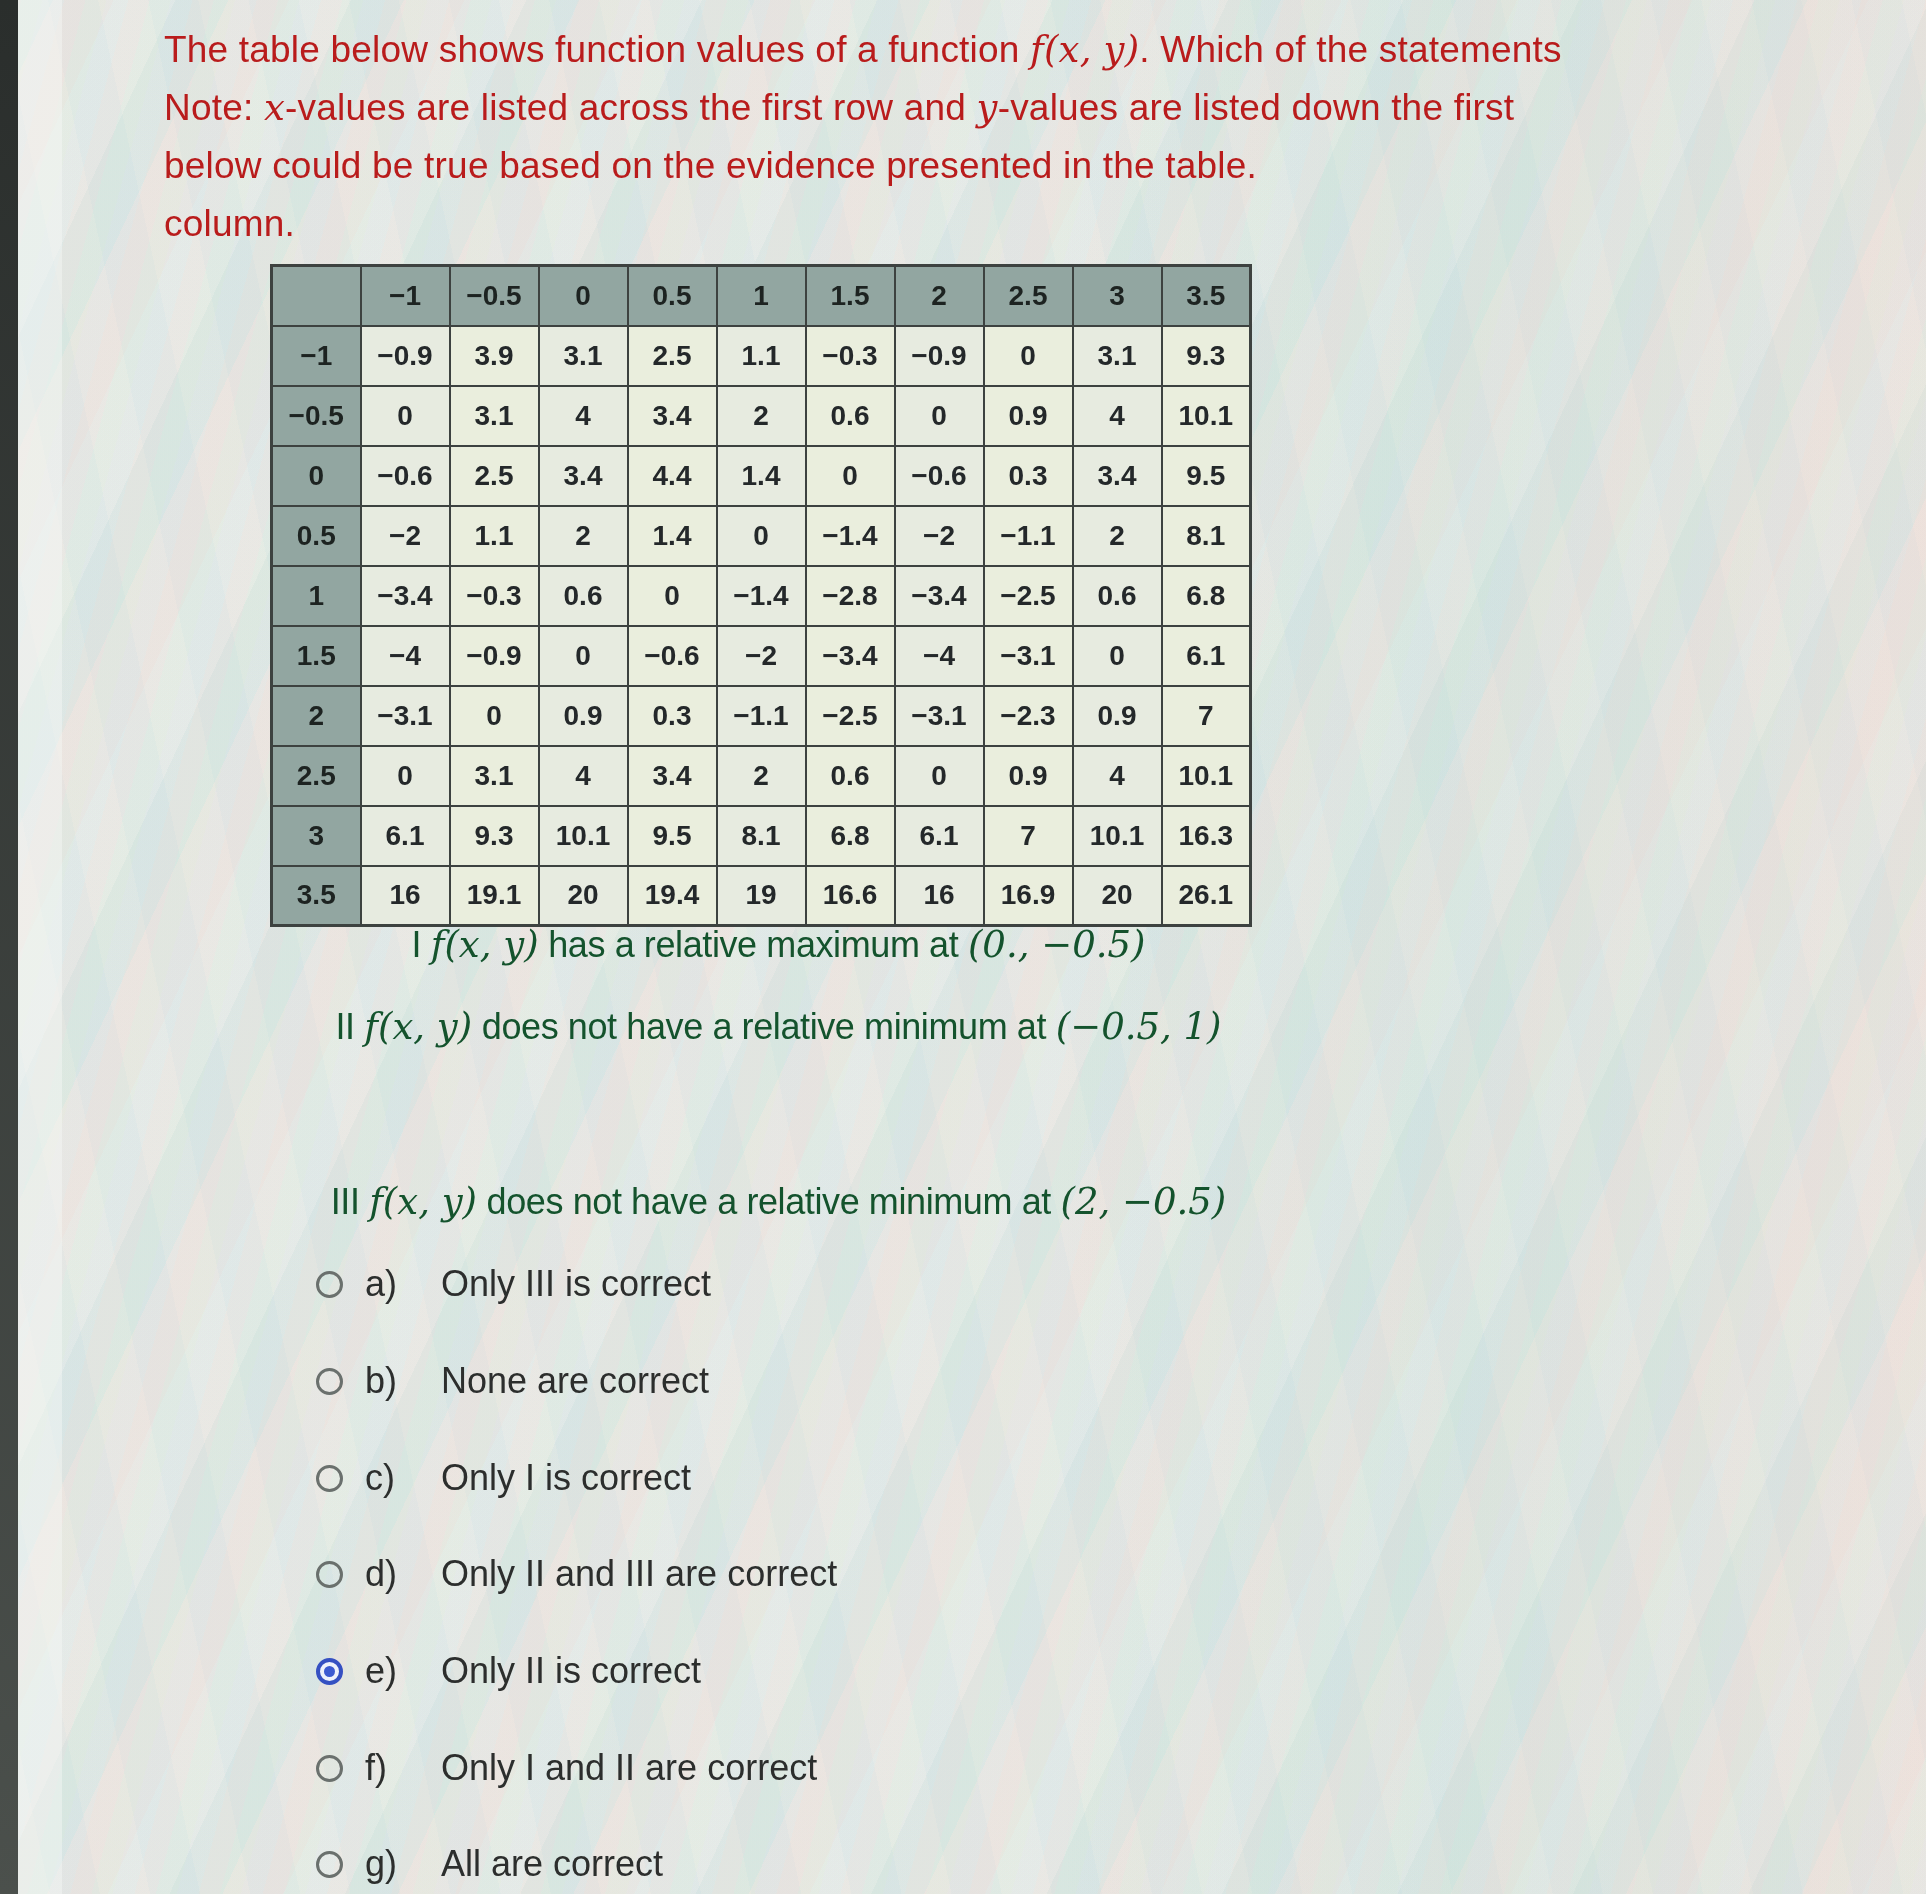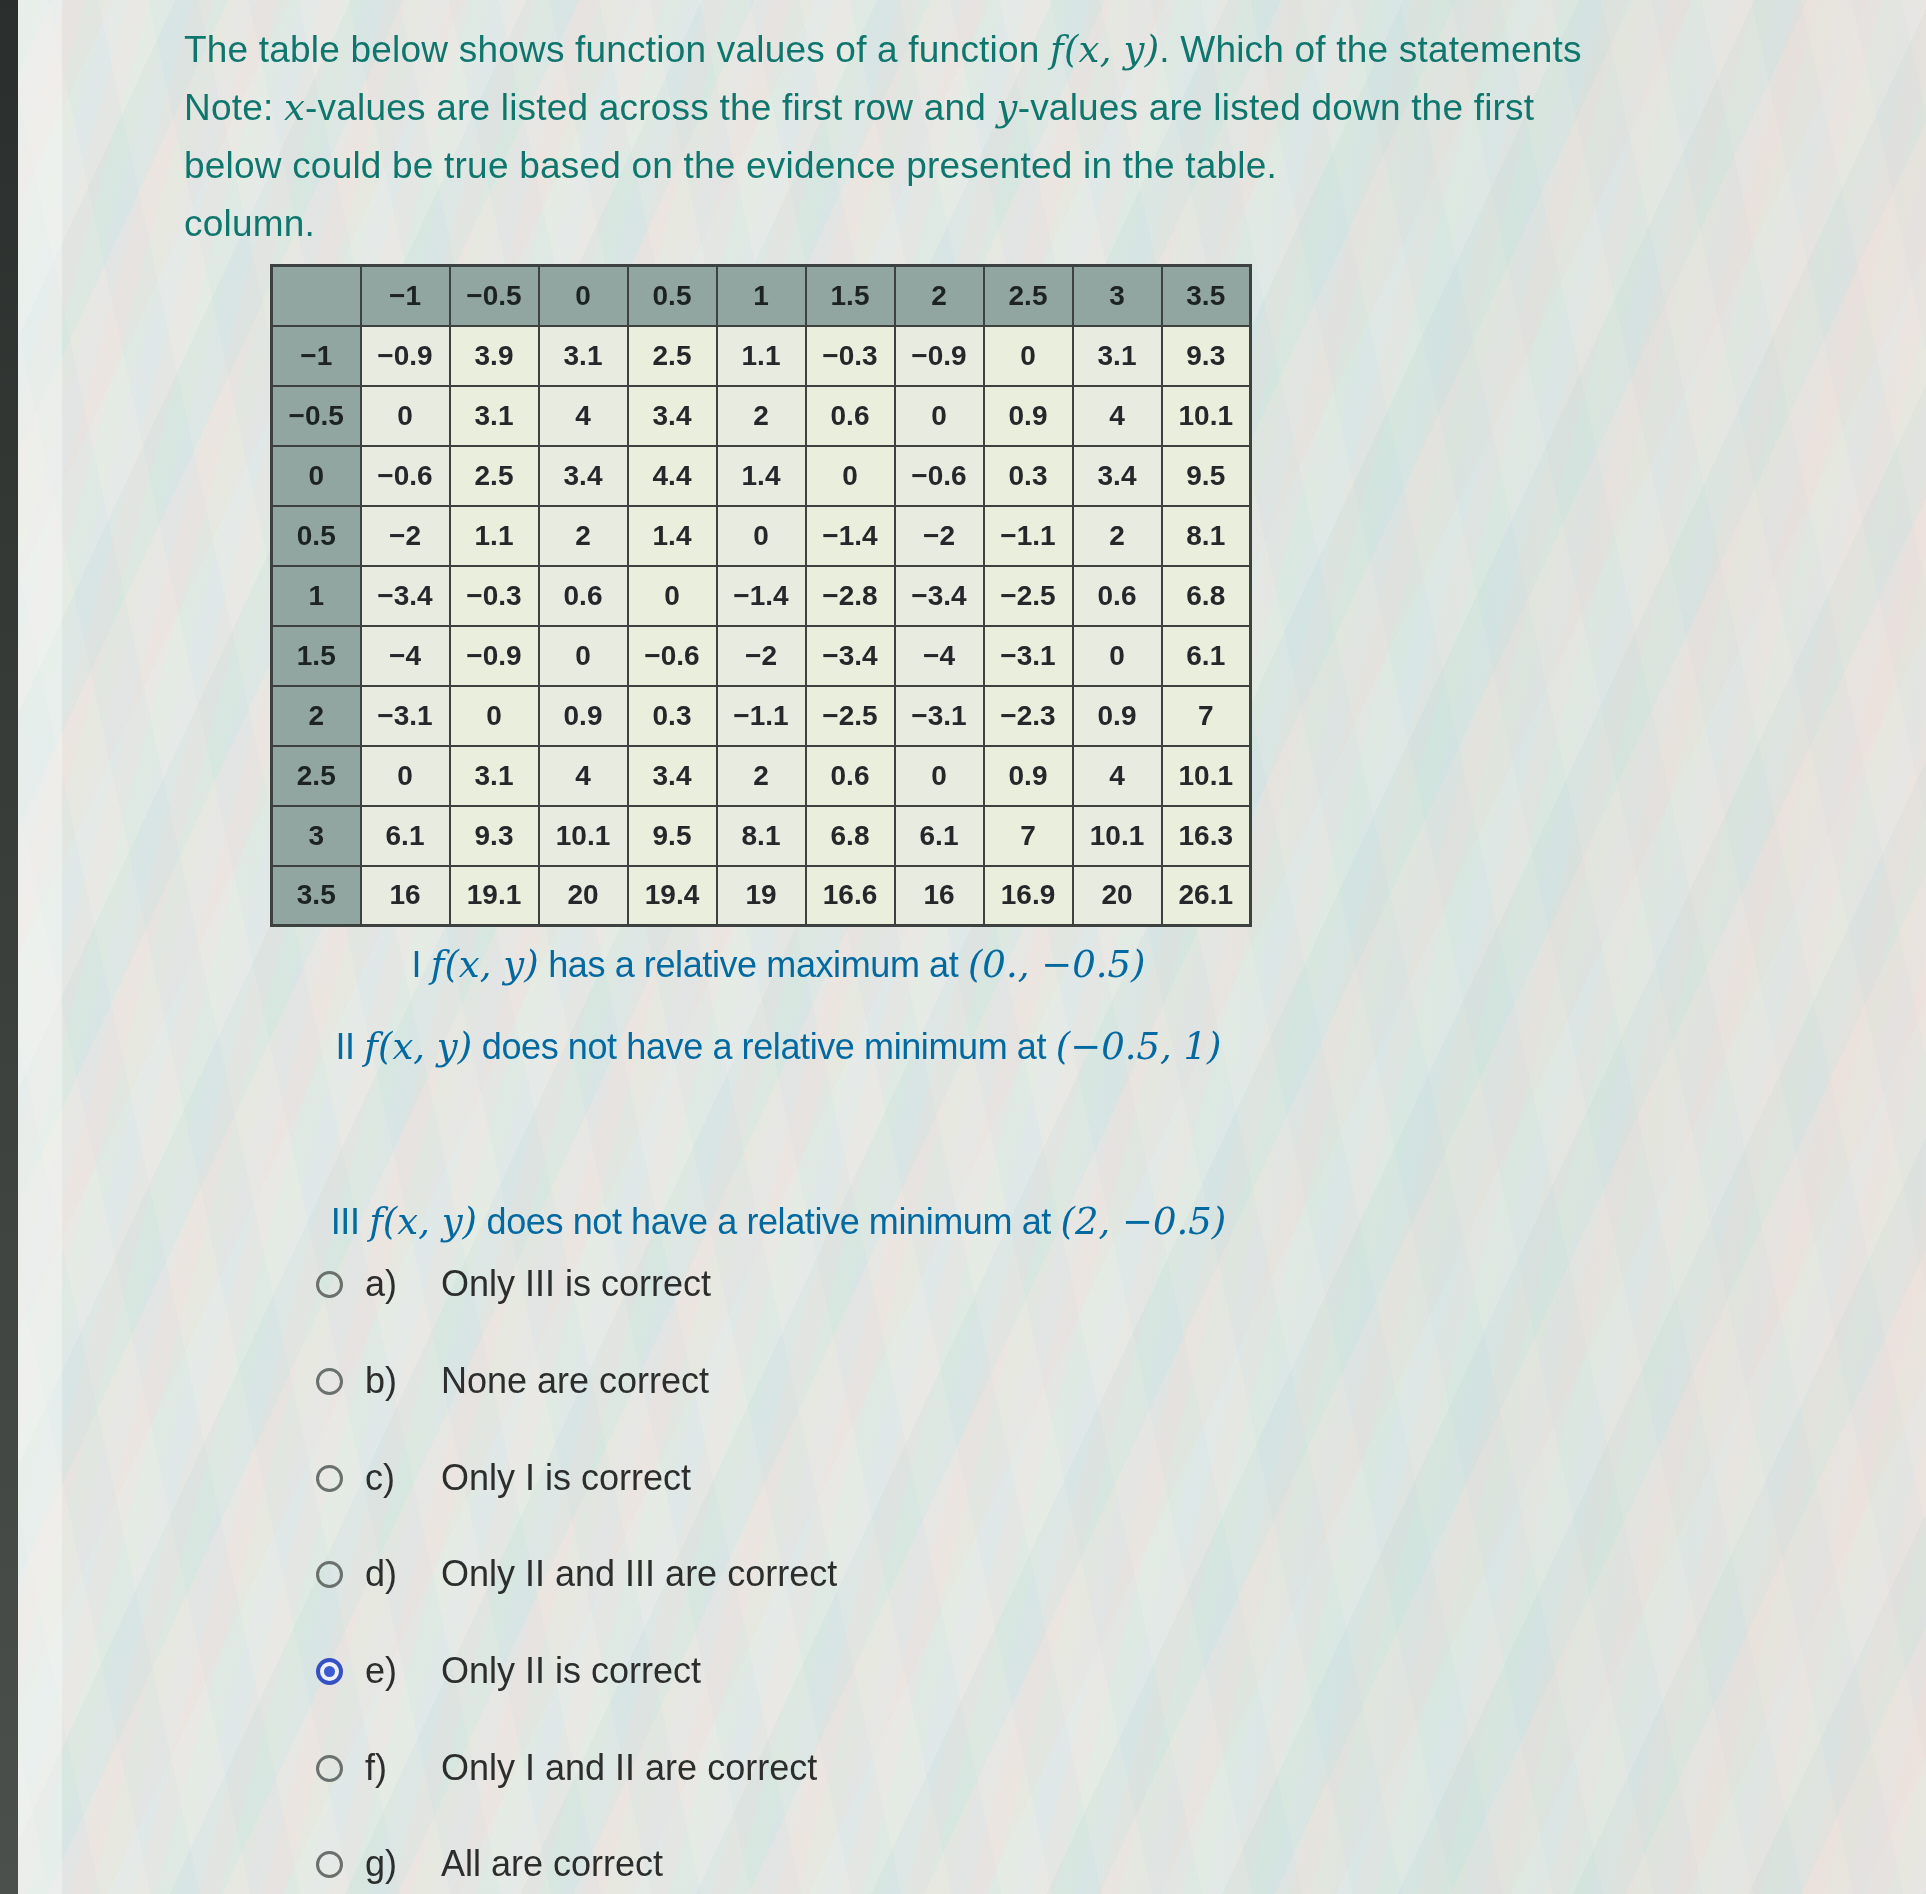--- a/index.html
+++ b/index.html
@@ -41,36 +41,36 @@
       rgba(250,200,190,0.09) 48px 103px,
       rgba(230,240,235,0.06) 103px 159px);
   }
   .edge-dark{position:absolute;left:0;top:0;width:17.5px;height:100%;
     background:linear-gradient(to bottom,#2a2e2c,#4b504c);z-index:3;}
   .edge-band{position:absolute;left:17.5px;top:0;width:44px;height:100%;
     background:rgba(246,249,247,0.45);z-index:2;}
 
   .content{position:absolute;inset:0;z-index:1;}
 
-  .question{position:absolute;left:184px;top:20.6px;font-size:37px;line-height:58px;
-    letter-spacing:0.2px;color:#0f766e;}
+  .question{position:absolute;left:164px;top:20.6px;font-size:37px;line-height:58px;
+    letter-spacing:0.2px;color:#b91c1c;}
   .qline{white-space:nowrap;}
   .math{font-family:"DejaVu Serif", serif;font-style:italic;}
 
   table.fv{position:absolute;left:270px;top:264px;border-collapse:collapse;
     border:3.2px solid var(--table-border);}
   .fv th,.fv td{width:89px;height:60px;box-sizing:border-box;text-align:center;
     vertical-align:middle;font-size:28px;font-weight:bold;
     border:2px solid var(--table-border);padding:0;color:#24282a;}
   .fv th{background:var(--header-cell);color:#1d2321;}
   .fv td{background:var(--data-cell);}
   .fv td:nth-child(2n){background:#e7ebe0;}
 
   .stmt{position:absolute;left:199px;width:1159px;text-align:center;
-    font-size:36px;color:#0369a1;letter-spacing:-0.4px;white-space:nowrap;margin-top:20px;}
+    font-size:36px;color:#14532d;letter-spacing:-0.4px;white-space:nowrap;}
   .stmt .math{font-size:37px;letter-spacing:0;}
   .stmt-1{top:923px;}
   .stmt-2{top:1005px;}
   .stmt-3{top:1180px;}
 
   .option{position:absolute;left:316px;height:46px;display:flex;align-items:center;
     font-size:36px;color:#2c2e2d;cursor:pointer;white-space:nowrap;}
   .radio{width:27px;height:27px;border-radius:50%;box-sizing:border-box;
     border:3.2px solid var(--radio-ring);background:transparent;flex:0 0 auto;}
   .radio.selected{border:4px solid var(--radio-selected);background:#eef1fb;position:relative;}

